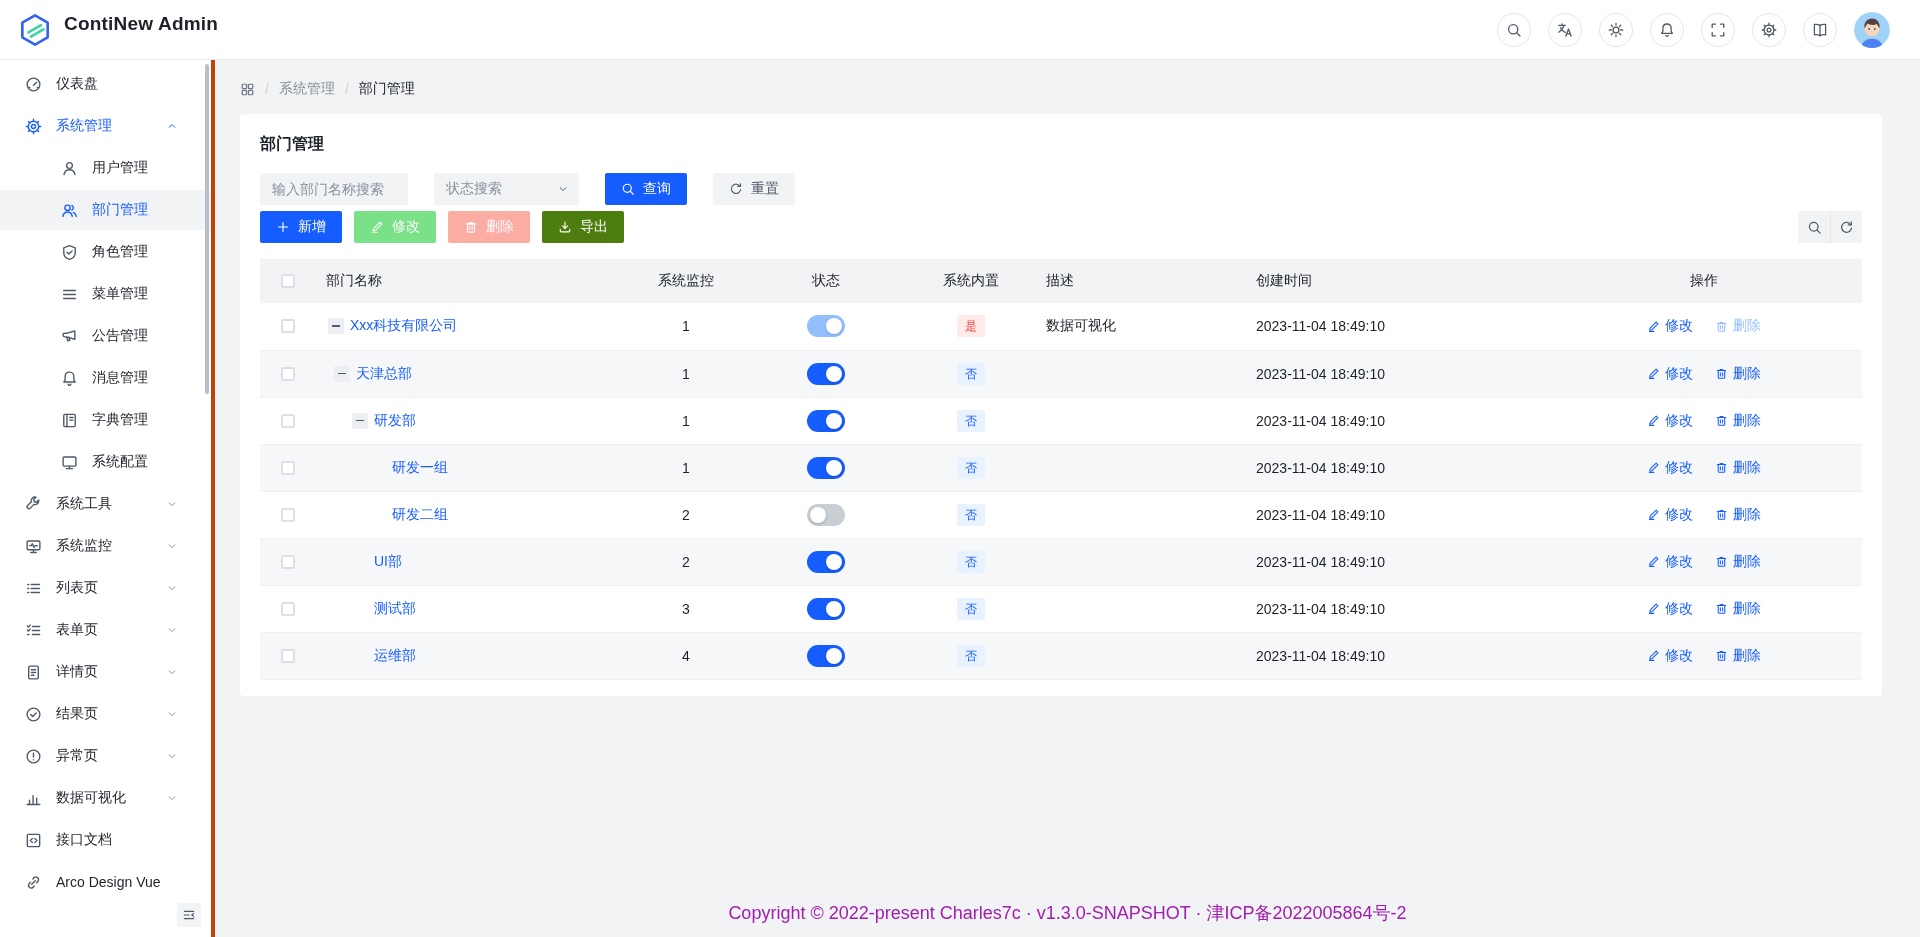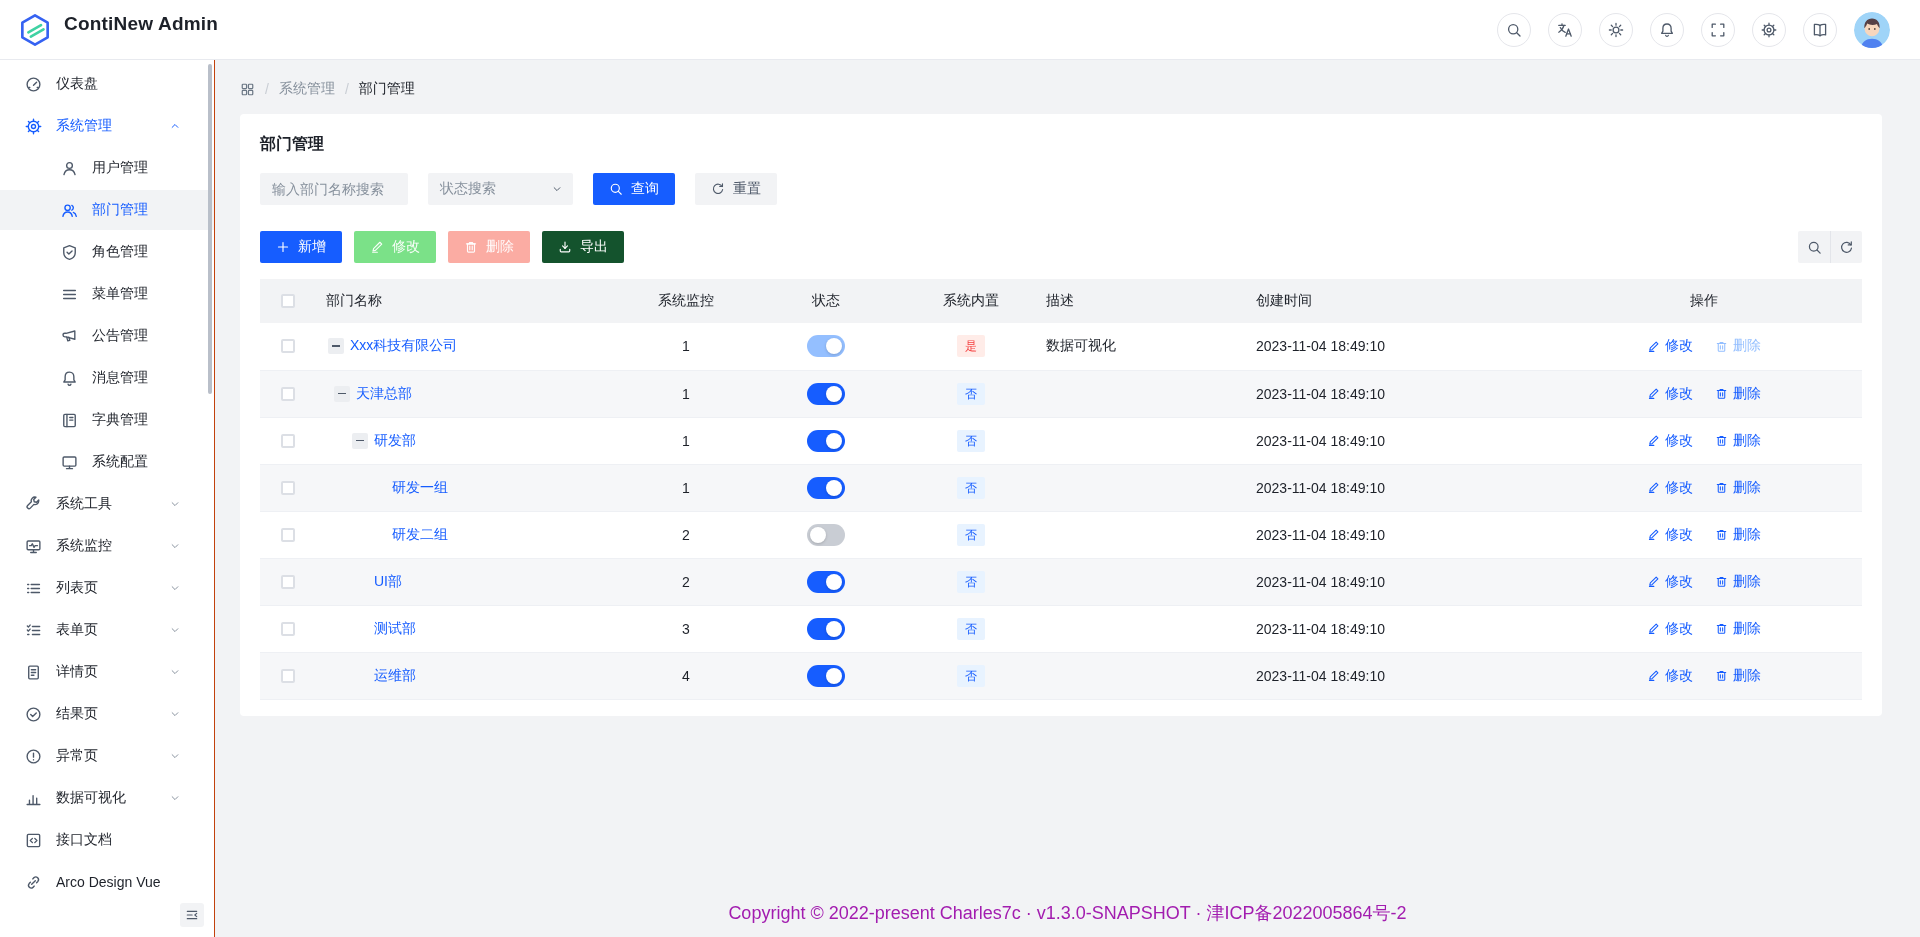--- a/index.html
+++ b/index.html
@@ -13,21 +13,21 @@
   .logo{display:flex;align-items:flex-start;gap:12px}
   .logo svg{width:34px;height:34px}
   .logo-title{font-size:19px;font-weight:600;color:#1d2129;letter-spacing:.2px}
   .top-actions{display:flex;align-items:center;gap:17px;padding-right:12px}
   .icon-btn{width:34px;height:34px;border-radius:50%;border:1px solid #e5e6eb;background:#fff;color:#4e5969;display:flex;align-items:center;justify-content:center;font-size:16px;cursor:pointer}
   .avatar{width:36px;height:36px;border-radius:50%;overflow:hidden;cursor:pointer}
   .avatar svg{width:36px;height:36px;display:block}
 
   
   .shell{display:flex;height:877px}
-  .sidebar{flex:0 0 215px;width:215px;background:#fff;border-right:1px solid #c2410c;position:relative;padding-top:2px;overflow:hidden}
+  .sidebar{flex:0 0 215px;width:215px;background:#fff;border-right:4px solid #c2410c;position:relative;padding-top:2px;overflow:hidden}
   .mi{height:40px;margin:2px 0;display:flex;align-items:center;padding:0 16px 0 24px;font-size:14px;color:#1d2129;cursor:pointer;white-space:nowrap}
   .mi .icon{font-size:17px;color:#4e5969;margin-right:14px;width:18px}
   .mi .lbl{flex:0 1 auto;overflow:hidden}
   .mi .chev{margin-left:auto;color:#86909c;font-size:12px}
   .mi.sub{padding-left:60px}
   .mi.parent-active,.mi.parent-active .icon,.mi.parent-active .chev{color:#165dff}
   .mi.active{background:#f2f3f5;color:#165dff}
   .mi.active .icon{color:#165dff}
   .scroll-thumb{position:absolute;top:4px;right:2px;width:4px;height:330px;background:#b9bfc9;border-radius:2px}
   .collapse-btn{position:absolute;right:10px;bottom:10px;width:24px;height:24px;background:#f2f3f5;border:none;border-radius:3px;color:#4e5969;display:flex;align-items:center;justify-content:center;font-size:14px;cursor:pointer}
@@ -36,33 +36,33 @@
   .main{flex:1;display:flex;flex-direction:column;background:#f2f3f5;overflow:hidden}
   .breadcrumb{display:flex;align-items:center;gap:10px;padding:20px 0 16px 25px;font-size:14px;color:#86909c}
   .breadcrumb .apps{color:#6b7785;font-size:15px}
   .breadcrumb .sep{color:#c9cdd4}
   .breadcrumb .crumb{cursor:pointer}
   .breadcrumb .crumb.last{color:#1d2129;font-weight:500;cursor:default}
 
   .card{background:#fff;border-radius:4px;margin:0 38px 0 25px;padding:20px 20px 16px}
   .card-title{font-size:16px;font-weight:600;color:#1d2129;margin-bottom:18px}
 
-  .filter-row{display:flex;align-items:flex-start;gap:20px;margin-bottom:26px}
+  .filter-row{display:flex;align-items:flex-start;gap:26px;margin-bottom:6px}
   .inp{width:148px;height:32px;background:#f2f3f5;border:none;border-radius:2px;padding:0 12px;font-size:14px;color:#1d2129;outline:none}
   .inp::placeholder{color:#86909c}
   .select{width:145px;height:32px;background:#f2f3f5;border-radius:2px;display:flex;align-items:center;justify-content:space-between;padding:0 10px 0 12px;font-size:14px;color:#86909c;cursor:pointer}
   .select .chev{color:#4e5969;font-size:12px}
 
   .btn{height:32px;border:none;border-radius:2px;display:inline-flex;align-items:center;gap:8px;font-size:14px;padding:0 16px;cursor:pointer;white-space:nowrap}
   .btn .icon{font-size:14px}
   .btn-primary{background:#165dff;color:#fff}
   .btn-secondary{background:#f2f3f5;color:#4e5969}
   .btn-success-dis{background:#7be188;color:rgba(255,255,255,.95);cursor:not-allowed}
   .btn-danger-dis{background:#fbaca3;color:rgba(255,255,255,.95);cursor:not-allowed}
-  .btn-warning{background:#14532d;color:#fff}
+  .btn-warning{background:#4d7c0f;color:#fff}
 
   .toolbar-row{display:flex;align-items:center;margin-bottom:16px}
   .toolbar-left{display:flex;gap:12px}
   .toolbar-right{margin-left:auto;display:flex;background:#f2f3f5;border-radius:2px;overflow:hidden}
   .tool-ib{width:32px;height:32px;display:flex;align-items:center;justify-content:center;color:#4e5969;font-size:15px;cursor:pointer;background:transparent;border:none}
   .tool-ib + .tool-ib{border-left:1px solid #e3e5ea}
 
   
   table{width:100%;border-collapse:collapse;table-layout:fixed;font-size:14px}
   thead th{background:#f2f3f5;height:44px;font-weight:500;color:#1d2129;text-align:left;padding:0}

